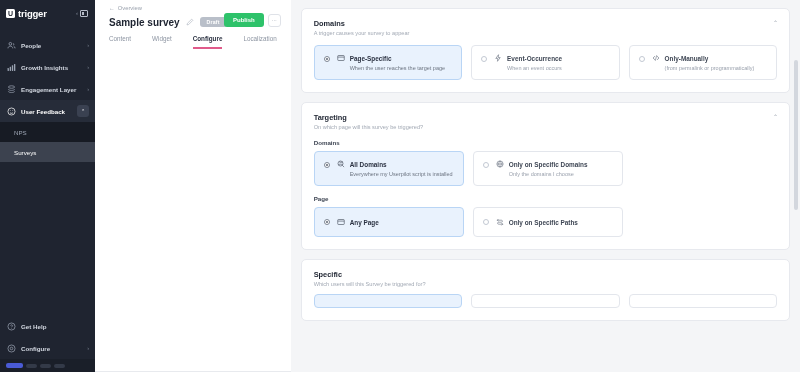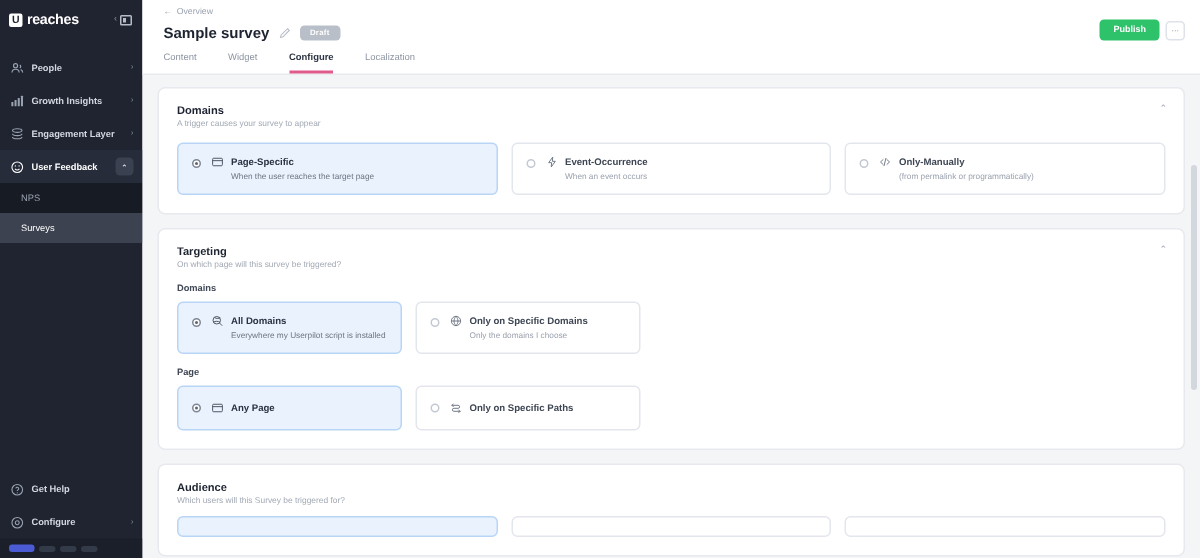--- a/index.html
+++ b/index.html
@@ -95,21 +95,21 @@
     padding: 0 6px;
     overflow: hidden;
   }
   .strip-pill { height: 5px; border-radius: 2px; background: #4a5bd4; width: 17px; }
   .strip-dim { height: 4px; border-radius: 2px; background: #333a48; width: 11px; }
 
   
   .main {
     flex: 1 1 auto; height: 372px;
     background: #f4f5f7;
-    display: flex; flex-direction: column;
+    display: flex; flex-direction: row;
     position: relative;
     overflow: hidden;
   }
   .topbar {
     background: #ffffff;
     padding: 5px 14px 0 14px;
     flex: 0 0 auto;
     border-bottom: 1px solid #e8eaee;
     position: relative;
   }
@@ -244,21 +244,21 @@
 </style>
 </head>
 <body>
 
 <div class="app">
 
   <aside class="sidebar">
 
     <div class="brand">
       <span class="brand-mark">U</span>
-      <span class="brand-name">reaches</span>
+      <span class="brand-name">trigger</span>
       <span class="brand-actions">
         <span class="brand-chevron">‹</span>
         <span class="brand-menu"></span>
       </span>
     </div>
 
     <nav class="nav">
 
       <div class="nav-item">
         <span class="nav-ico">
@@ -518,21 +518,21 @@
                 </span>
               </span>
             </div>
             <div style="flex:1 1 auto"></div>
           </div>
         </div>
       </div>
 
       <div class="panel">
         <div class="panel-head" style="margin-bottom:7px">
-          <div class="panel-title">Audience</div>
+          <div class="panel-title">Specific</div>
           <div class="panel-sub">Which users will this Survey be triggered for?</div>
         </div>
         <div class="audience-row">
           <div class="aud-stub selected"></div>
           <div class="aud-stub"></div>
           <div class="aud-stub"></div>
         </div>
       </div>
 
       <div class="scrollbar">

